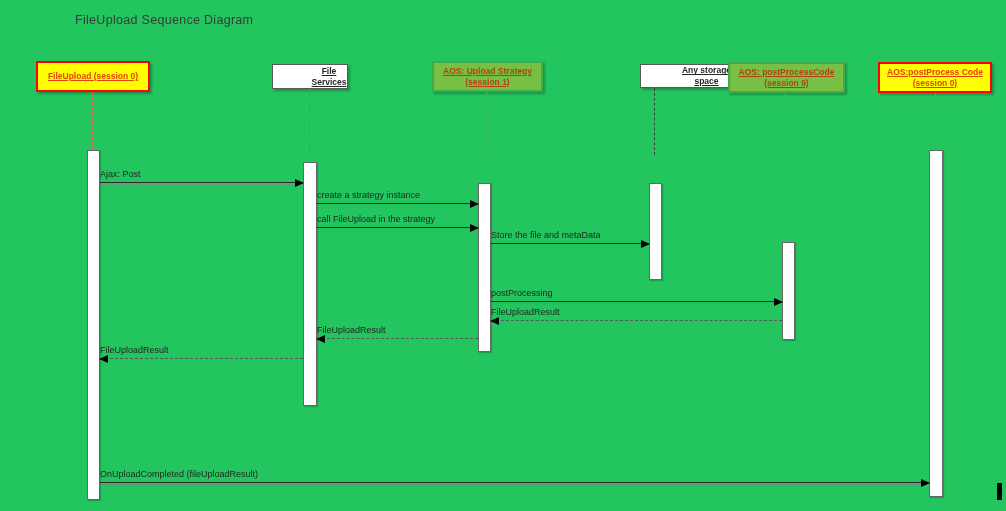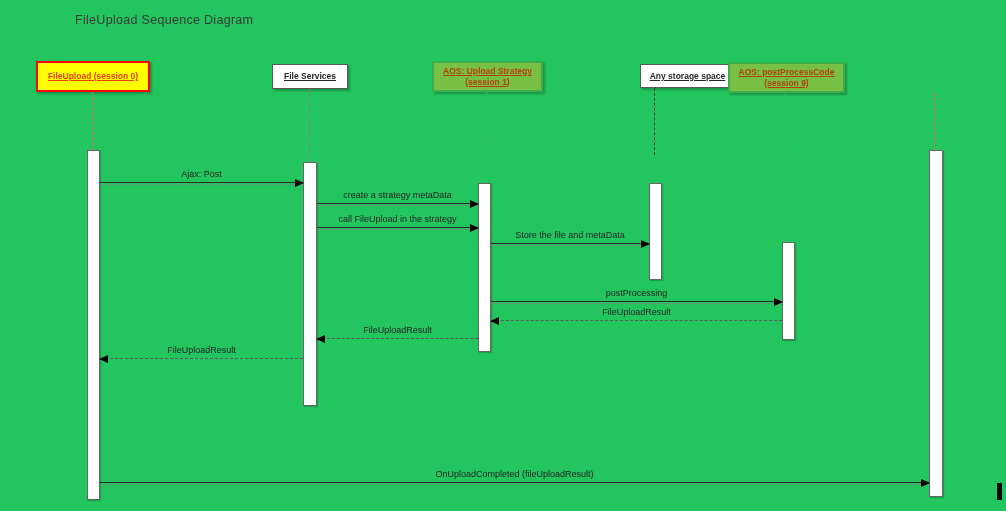--- a/index.html
+++ b/index.html
@@ -19,36 +19,36 @@
   }
   .actor .alabel{
     font-size:8.5px;font-weight:bold;text-decoration:underline;
     white-space:pre-line;line-height:1.25;
   }
   .actor.yellow{background:#FFFF00;border:2px solid #FF0000;}
   .actor.yellow .alabel{color:#E8400A;}
   .actor.green{background:#77C043;border:2px solid #3BAD4B;}
   .actor.green .alabel{color:#B5400F;}
   .actor.plain{background:#FFFFFF;border:1.5px solid #595959;}
-  .actor.plain .alabel{color:#262626;}
+  .actor.plain .alabel{color:#262626;padding-left:38px;}
   
   .lifeline{position:absolute;width:0;border-left:1.5px dashed #7F7F7F;}
   .lifeline.red{border-left-color:#F55C5C;}
   .lifeline.green{border-left-color:#3FBF5C;}
   .lifeline.gray{border-left-color:#7F7F7F;}
   .lifeline.black{border-left-color:#404040;}
   
   .bar{
     position:absolute;box-sizing:border-box;background:#fff;
     border:1.3px solid #666;box-shadow:1px 1px 1px rgba(0,0,0,.18);
   }
   
   .msg{position:absolute;}
   .msg-label{
-    position:absolute;left:0;right:0;bottom:3px;text-align:center;
+    position:absolute;left:0;right:0;bottom:3px;text-align:left;
     font-size:9px;color:#262626;white-space:nowrap;
   }
   .msg-line{position:absolute;left:0;right:0;top:0;}
   .msg-line.solid{border-top:1.2px solid #2b2b2b;box-shadow:0 2px 0 0 rgba(130,130,130,.55);}
   .msg-line.dashed{border-top:1.5px dashed #595959;}
   .msg-line.head-right::after{
     content:"";position:absolute;right:-1px;top:-4.5px;width:0;height:0;
     border-left:9px solid #000;border-top:4px solid transparent;border-bottom:4px solid transparent;
   }
   .msg-line.head-left::before{
@@ -74,20 +74,24 @@
     <span class="alabel">AOS: Upload Strategy
 (session 1)</span>
   </div>
   <div class="actor plain" style="left:640px;top:64px;width:95px;height:24px">
     <span class="alabel">Any storage space</span>
   </div>
   <div class="actor green" style="left:728px;top:62px;width:117px;height:31px">
     <span class="alabel">AOS: postProcessCode
 (session 9)</span>
   </div>
+  <div class="actor yellow" style="left:878px;top:62px;width:114px;height:31px">
+    <span class="alabel">AOS:postProcess Code
+(session 0)</span>
+  </div>
 
   <div class="lifeline red" style="left:92px;top:92px;height:58px"></div>
   <div class="lifeline gray" style="left:309px;top:89px;height:73px"></div>
   <div class="lifeline green" style="left:486px;top:92px;height:57px"></div>
   <div class="lifeline black" style="left:654px;top:88px;height:67px"></div>
   <div class="lifeline green" style="left:785px;top:93px;height:59px"></div>
   <div class="lifeline red" style="left:935px;top:93px;height:57px"></div>
 
   <div class="bar" style="left:87px;top:150px;width:13px;height:350px"></div>
   <div class="bar" style="left:303px;top:162px;width:14px;height:244px"></div>
@@ -95,21 +99,21 @@
   <div class="bar" style="left:649px;top:183px;width:13px;height:97px"></div>
   <div class="bar" style="left:782px;top:242px;width:13px;height:98px"></div>
   <div class="bar" style="left:929px;top:150px;width:14px;height:347px"></div>
 
   <div class="msg" style="left:100px;top:182px;width:203px">
     <div class="msg-label">Ajax: Post</div>
     <div class="msg-line solid head-right"></div>
   </div>
 
   <div class="msg" style="left:317px;top:203px;width:161px">
-    <div class="msg-label">create a strategy metaData</div>
+    <div class="msg-label">create a strategy instance</div>
     <div class="msg-line solid head-right"></div>
   </div>
 
   <div class="msg" style="left:317px;top:227px;width:161px">
     <div class="msg-label">call FileUpload in the strategy</div>
     <div class="msg-line solid head-right"></div>
   </div>
 
   <div class="msg" style="left:491px;top:243px;width:158px">
     <div class="msg-label">Store the file and metaData</div>

